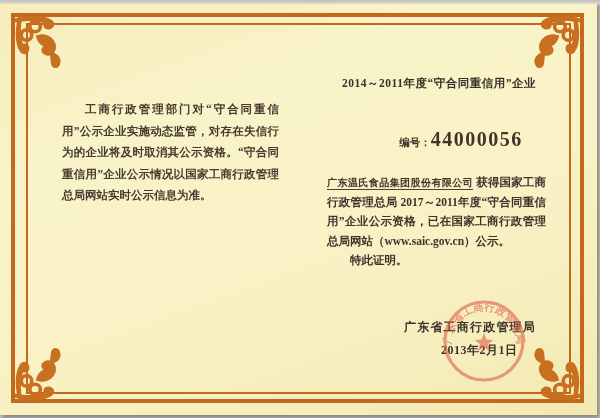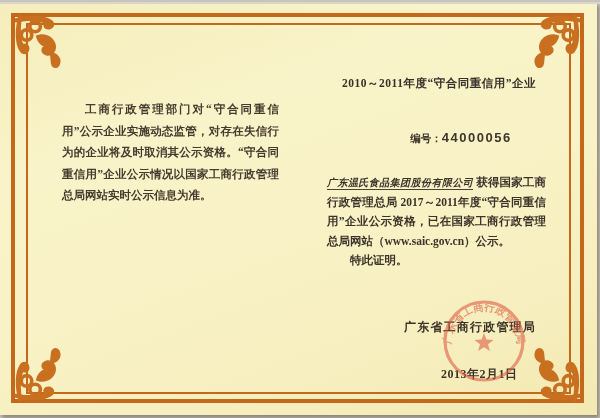--- a/index.html
+++ b/index.html
@@ -42,49 +42,49 @@
     position:absolute; left:298px; top:92px; width:282px;
     text-align:center; font-size:18px; font-weight:bold;
     letter-spacing:12px; text-indent:12px; white-space:nowrap; color:#332c26;
   }
   .serial {
     position:absolute; left:298px; top:126px; width:282px;
     text-align:center; white-space:nowrap;
   }
   .serial-label { font-size:10.5px; font-weight:bold;margin-left:44px; }
   .serial-number {
-    font-family:Liberation Sans, sans-serif;
-    font-size:13px; letter-spacing:1.5px; font-weight:600;margin-top:21px;
+    font-family:Liberation Serif, serif;
+    font-size:20px; letter-spacing:1.5px; font-weight:600;margin-top:21px;
   }
 
   .left-notice {
     position:absolute; left:62px; top:97px; width:217px;
     font-size:11.5px; font-weight:bold; line-height:21.5px;
     text-align:justify; text-indent:2em; color:#453a2d;
   }
 
   .body-block {
     position:absolute; left:327px; top:171px; width:219px;
     font-size:11.5px; font-weight:bold; line-height:19.5px;
     text-align:justify; color:#3c332a;
   }
   .body-block p { margin:0; }
   .company-name {
     font-size:10px; letter-spacing:.3px;
-    border-bottom:1.2px solid #4a4034; padding-bottom:1px;font-style:italic;
+    border-bottom:1.2px solid #4a4034; padding-bottom:1px;
   }
   .closing { text-indent:2em; }
 
   .issuer {
     position:absolute; left:404px; top:317px; white-space:nowrap;
     font-size:12px; font-weight:bold; letter-spacing:1.2px; color:#3c332a;
   }
   .date {
     position:absolute; left:441px; top:340px; white-space:nowrap;
-    font-size:12px; font-weight:bold; letter-spacing:.5px; color:#3c332a;margin-top:24px;
+    font-size:12px; font-weight:bold; letter-spacing:.5px; color:#3c332a;
   }
   .seal { position:absolute; left:436px; top:291px; width:96px; height:96px; opacity:.58; }
 </style>
 </head>
 <body>
 
 <div class="stage">
   <div class="cert">
 
     <div class="border-thick"></div>
@@ -126,21 +126,21 @@
         <path d="M10,4 C4,26 4,48 12,60 C16,66 24,65 26,58 C28,51 23,46 17,48 C13,40 12,24 16,4 Z"></path>
         <circle cx="35" cy="22" r="8" fill="none" stroke="#c8701f" stroke-width="5.5"></circle>
         <circle cx="22" cy="35" r="8" fill="none" stroke="#c8701f" stroke-width="5.5"></circle>
         <path d="M36,36 C48,30 62,36 66,48 C69,58 62,68 52,66 C44,64 42,56 48,52 C42,50 38,44 36,36 Z"></path>
         <path d="M57,60 C70,62 77,71 72,81 C69,87 60,86 59,78 C58,71 58,66 57,60 Z"></path>
       </g>
     </svg>
 
     <div class="left-notice">工商行政管理部门对“守合同重信用”公示企业实施动态监管，对存在失信行为的企业将及时取消其公示资格。“守合同重信用”企业公示情况以国家工商行政管理总局网站实时公示信息为准。</div>
 
-    <div class="era-title">2010～2011年度“守合同重信用”企业</div>
+    <div class="era-title">2014～2011年度“守合同重信用”企业</div>
     <div class="serial">
       <span class="serial-label">编号：</span><span class="serial-number">44000056</span>
     </div>
 
     <div class="body-block">
       <p><span class="company-name">广东温氏食品集团股份有限公司</span><span> 获得国家工商行政管理总局 2017～2011年度“守合同重信用”企业公示资格，已在国家工商行政管理总局网站（www.saic.gov.cn）公示。</span></p>
       <p class="closing">特此证明。</p>
     </div>
 
     <div class="issuer">广东省工商行政管理局</div>

